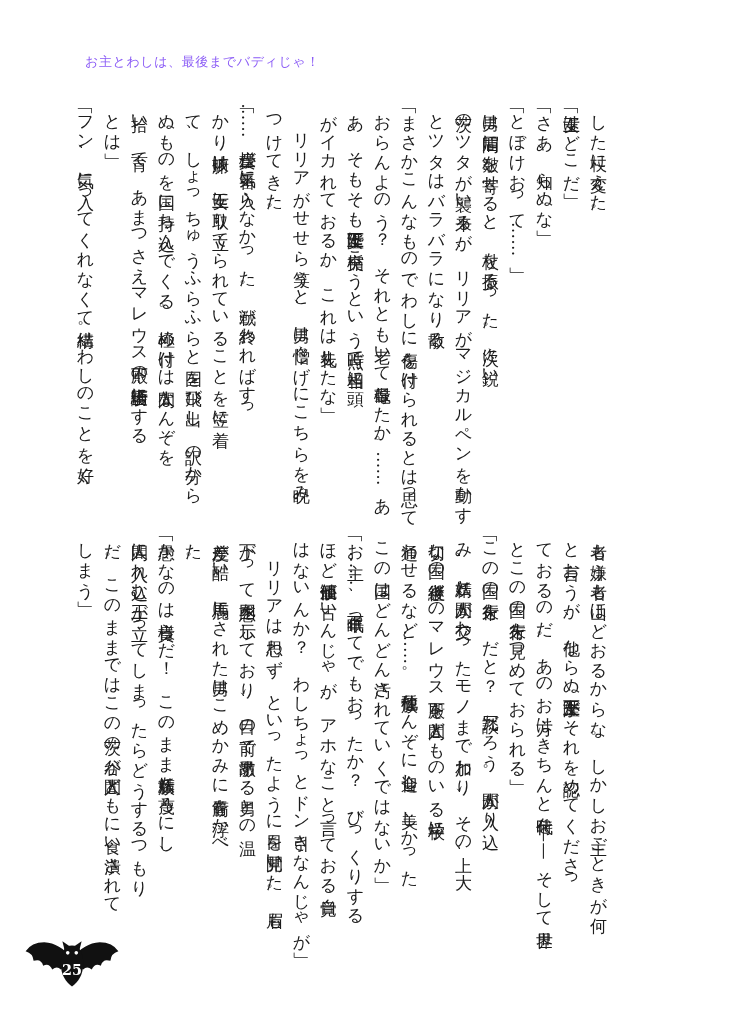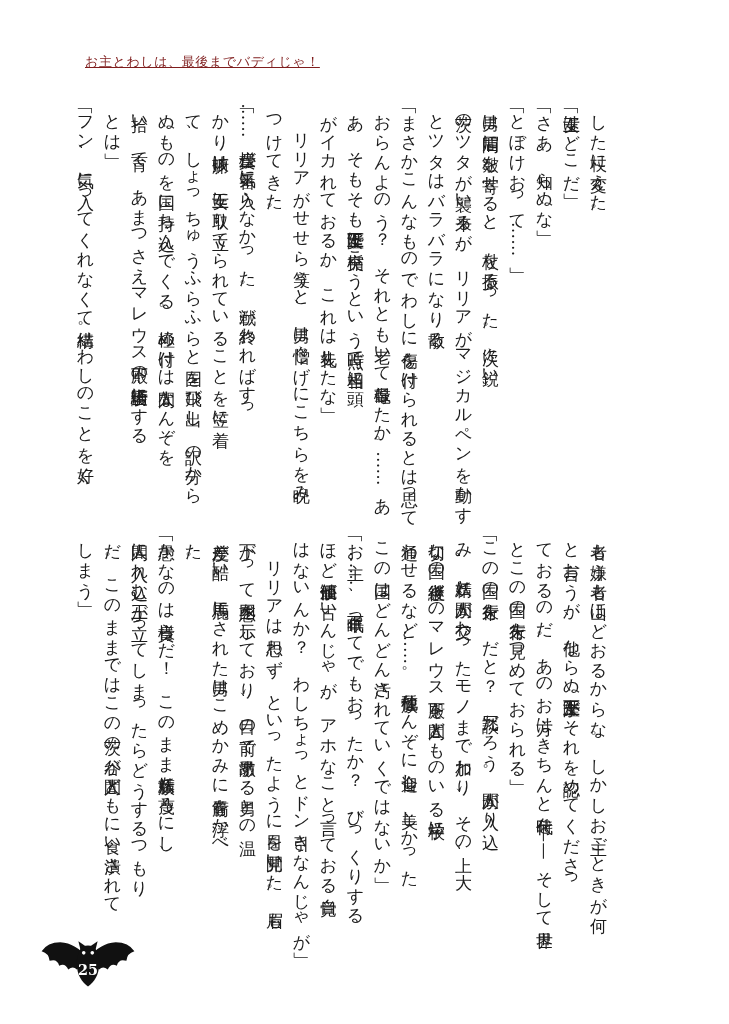--- a/index.html
+++ b/index.html
@@ -9,42 +9,41 @@
     position: relative;
     overflow: hidden;
     font-family: "DejaVu Serif", "Liberation Serif", serif;
     color: #1e1e1e;
   }
   .running-head {
     position: absolute;
     left: 85px; top: 53px;
     font-size: 13px;
     letter-spacing: 0.6px;
-    color: #7f1d1d;
+    color: #8b5cf6;
     white-space: nowrap;
-    text-decoration: underline;
   }
   .vblock {
     position: absolute;
     right: 117px;
     height: 432px;
     writing-mode: vertical-rl;
     text-orientation: mixed;
     font-size: 17px;
     line-height: 27px;
     letter-spacing: 0.3px;
     white-space: nowrap;
     color: #1c1c1c;
   }
   .vblock-top { top: 103px; }
   .vblock-bottom { top: 531px; }
   .vline { height: 432px; }
   .page-ornament {
     position: absolute;
-    left: 40px; top: 934px;
+    left: 24px; top: 934px;
     width: 96px; height: 58px;
   }
   .page-ornament svg { width: 100%; height: 100%; display: block; }
   .bat-number {
     font-family: "DejaVu Serif", "Liberation Serif", serif;
     font-weight: bold;
   }
 </style>
 </head>
 <body>

